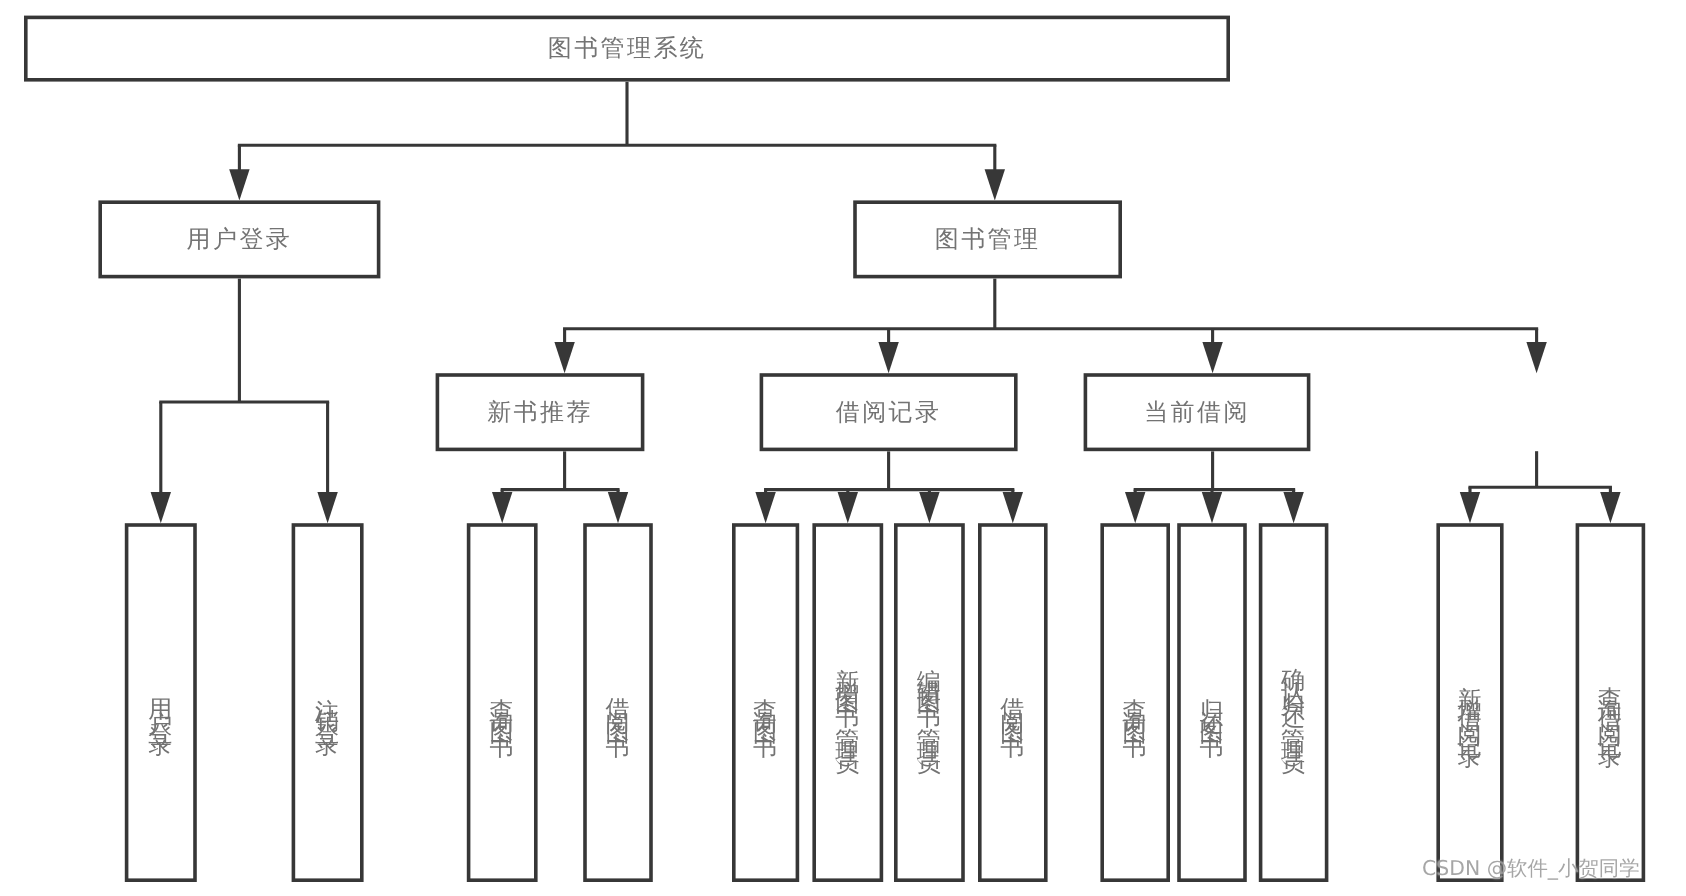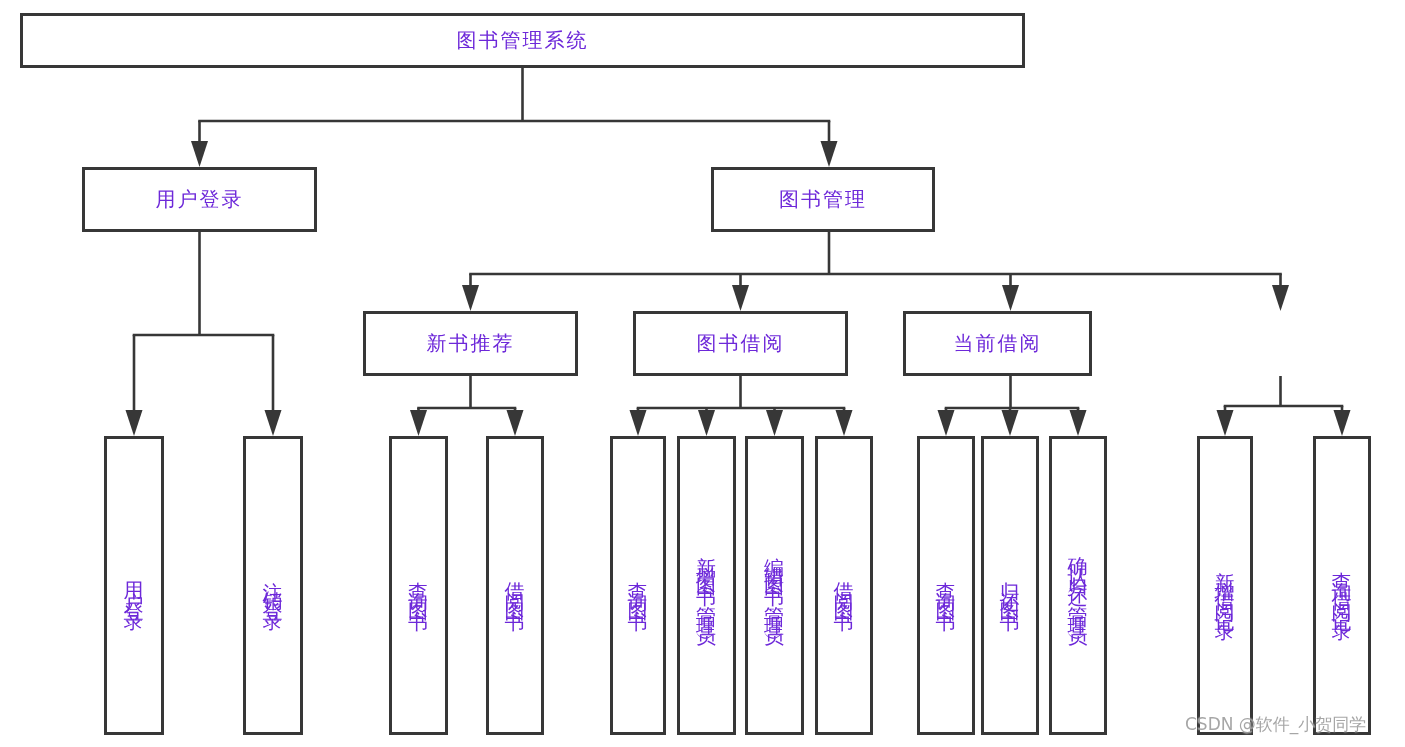--- a/index.html
+++ b/index.html
@@ -9,21 +9,21 @@
     background:#ffffff;
     font-family:"DejaVu Sans","Liberation Sans",sans-serif;
     overflow:hidden;
   }
   #connectors{position:absolute;left:0;top:0;z-index:1;}
   .box{
     position:absolute;
     box-sizing:border-box;
     background:#ffffff;
     border:3px solid #373737;
-    color:#6d28d9;
+    color:#737373;
     display:flex;
     align-items:center;
     justify-content:center;
     z-index:2;
   }
   .hbox{
     font-size:20px;
     letter-spacing:2px;
     white-space:nowrap;
   }
@@ -104,22 +104,22 @@
       <polygon points="1216.5,410 1233.5,410 1225,436" fill="#373737"></polygon>
       <line x1="1342" y1="406" x2="1342" y2="418" stroke="#373737" stroke-width="2.6"></line>
       <polygon points="1333.5,410 1350.5,410 1342,436" fill="#373737"></polygon>
     </svg>
 
   <div class="box hbox" style="left:20px;top:13px;width:1005px;height:55px">图书管理系统</div>
 
   <div class="box hbox" style="left:82px;top:167px;width:235px;height:65px">用户登录</div>
   <div class="box hbox" style="left:711px;top:167px;width:224px;height:65px">图书管理</div>
 
-  <div class="box hbox" style="left:363px;top:311px;width:215px;height:65px">新书推荐</div>
-  <div class="box hbox" style="left:633px;top:311px;width:215px;height:65px">图书借阅</div>
+  <div class="box hbox" style="left:363px;top:311px;width:174px;height:65px">新书推荐</div>
+  <div class="box hbox" style="left:633px;top:311px;width:215px;height:65px">借阅记录</div>
   <div class="box hbox" style="left:903px;top:311px;width:189px;height:65px">当前借阅</div>
 
   <div class="box vbox" style="left:104px;top:436px;width:60px;height:299px">用户登录</div>
   <div class="box vbox" style="left:243px;top:436px;width:60px;height:299px">注销登录</div>
 
   <div class="box vbox" style="left:389px;top:436px;width:59px;height:299px">查询图书</div>
   <div class="box vbox" style="left:486px;top:436px;width:58px;height:299px">借阅图书</div>
 
   <div class="box vbox" style="left:610px;top:436px;width:56px;height:299px">查询图书</div>
   <div class="box vbox" style="left:677px;top:436px;width:59px;height:299px">新增图书（管理员）</div>

